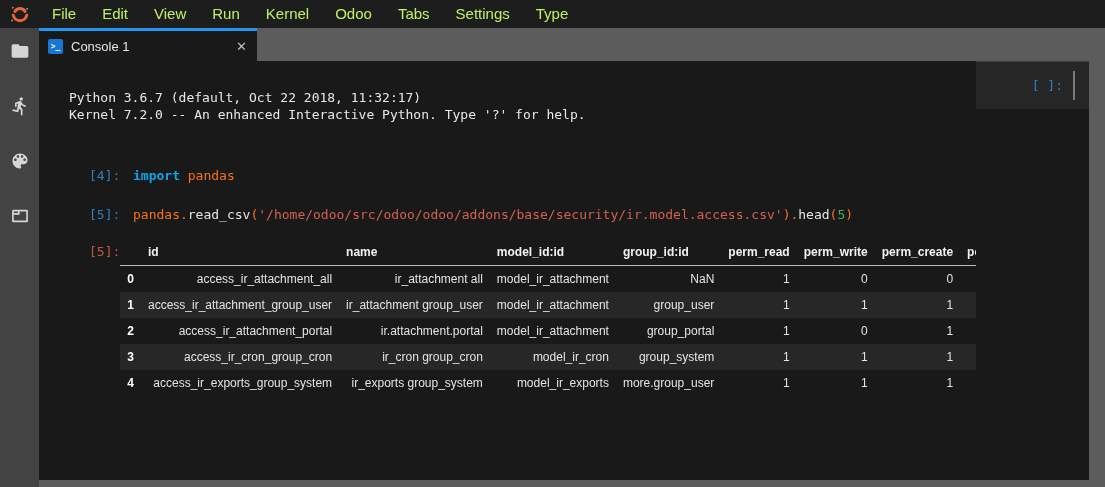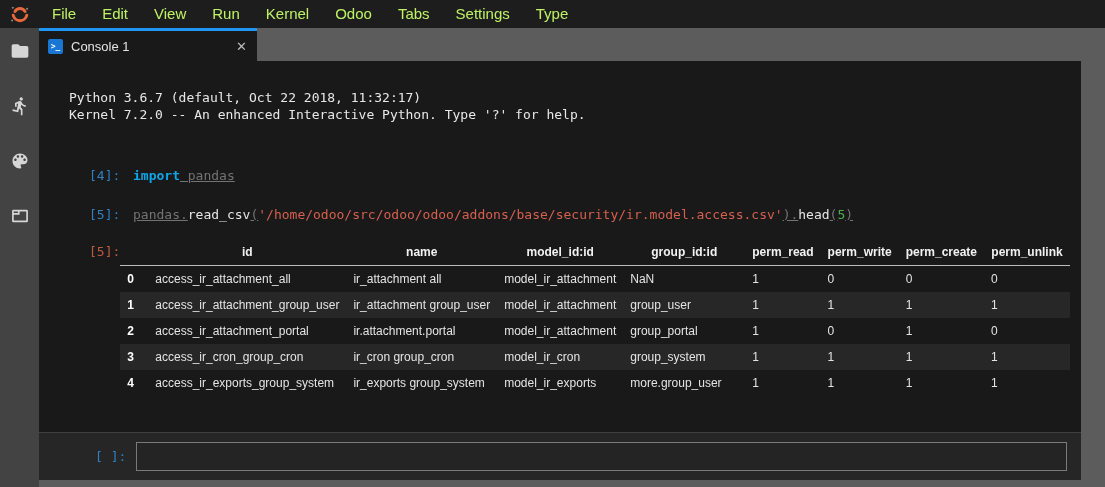--- a/index.html
+++ b/index.html
@@ -24,44 +24,44 @@
   .tabbar { height:33px; display:flex; background:#5c5c5c; flex:none; }
   .tab { width:218px; background:#191919; border-top:3px solid #2196f3;
          display:flex; align-items:center; padding:0 10px 0 9px; gap:8px; }
   .tab-icon { width:15px; height:15px; background:#1976d2; border-radius:2px; color:#fff;
               font-family:"DejaVu Sans Mono", monospace; font-size:8px; font-weight:bold;
               display:flex; align-items:center; justify-content:center; letter-spacing:0; flex:none; }
   .tab-label { color:#e4e4e4; font-size:13px; white-space:nowrap; }
   .tab-close { margin-left:auto; color:#bdbdbd; font-size:13px; cursor:default; }
 
   
-  .panel { flex:1; margin:0 24px 7px 0; background:#191919; display:flex;
-           flex-direction:column; min-height:0; }
+  .panel { flex:1; margin:0 16px 7px 0; background:#191919; display:flex;
+           flex-direction:row; min-height:0; }
   .history { flex:1; padding:28px 0 0 30px; font-family:"DejaVu Sans Mono", monospace;
              font-size:13px; color:#e8e8e8; overflow:hidden; }
   .banner-line { white-space:pre; line-height:17px; }
   .cell { display:flex; line-height:17px; white-space:pre; }
   .cell-4 { margin-top:44px; }
   .cell-5 { margin-top:22px; }
   .prompt { margin-left:20px; width:44px; flex:none; color:#307fc1; }
   .out-row { display:flex; margin-top:16px; align-items:flex-start; }
   .out-prompt { margin-left:20px; flex:none; color:#bf5b3d; line-height:26px; }
   .code { white-space:pre; }
-  .tok-plain   { color:#737373;text-decoration:underline; }
+  .tok-plain   { color:#f97316; }
   .tok-keyword { color:#0ea5e9; font-weight:bold; }
   .tok-func    { color:#e5e5e5; }
   .tok-string  { color:#d4604f; }
   .tok-number  { color:#4caf50; }
 
   
   .df { border-collapse:collapse; font-family:"Liberation Sans", sans-serif;
         font-size:12px; color:#e4e4e4; table-layout:fixed; }
-  .df th { font-weight:bold; color:#f2f2f2; text-align:center; padding:6px 7px;
+  .df th { font-weight:bold; color:#f2f2f2; text-align:left; padding:6px 7px;
            border-bottom:1px solid #bdbdbd; white-space:nowrap; }
-  .df td { padding:6px 7px; white-space:nowrap; overflow:hidden; }
+  .df td { text-align:right; padding:6px 7px; white-space:nowrap; overflow:hidden; }
   .df td.idx { text-align:left; font-weight:bold; color:#fff; }
   .df tbody tr:nth-child(even) { background:#272727; }
 
   
   .input-area { height:48px; flex:none; background:#262626; border-top:1px solid #3f3f3f;
                 display:flex; align-items:center; }
   .input-prompt { margin-left:56px; font-family:"DejaVu Sans Mono", monospace;
                   font-size:13px; color:#307fc1; white-space:pre; flex:none; }
   .input-box { flex:1; height:29px; margin:0 14px 0 10px; background:#242424;
                border:1px solid #7a7a7a; }

